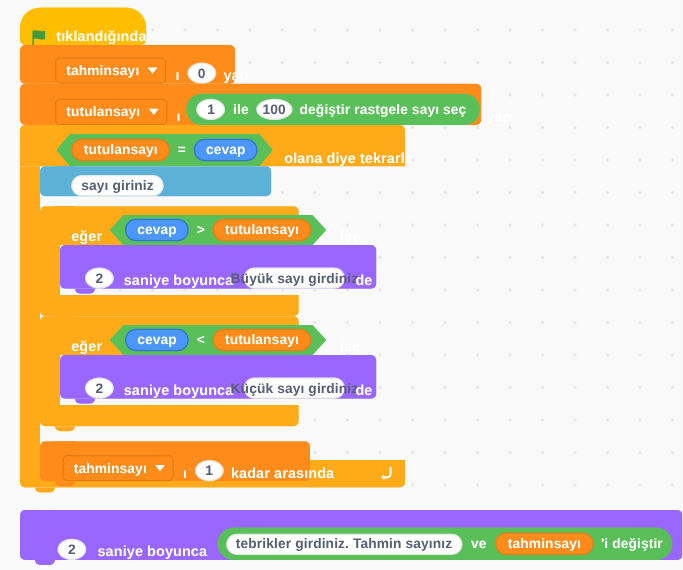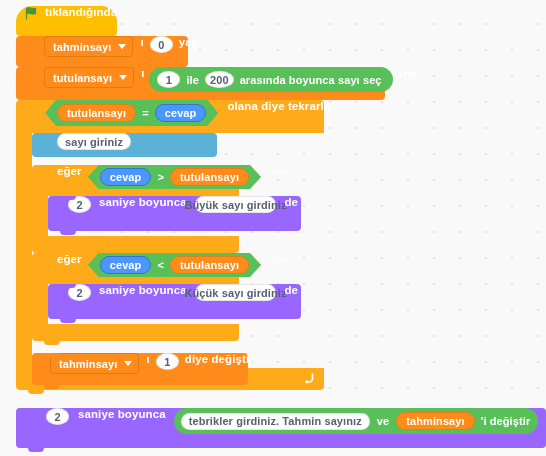--- a/index.html
+++ b/index.html
@@ -21,21 +21,21 @@
   
   .blk {
     position: absolute;
     border-radius: 4px;
     color: #ffffff;
     font-size: 11.5px;
     font-weight: bold;
     letter-spacing: .1px;
     white-space: nowrap;
     display: flex;
-    align-items: flex-start;
+    align-items: flex-end;
     user-select: none;
   }
   
   .notch-top::before {
     content: "";
     position: absolute;
     top: 0; left: 12px;
     width: 16px; height: 4px;
     background: inherit;
     border-bottom-left-radius: 5px;
@@ -182,22 +182,22 @@
 
   <div class="blk vars notch-top" style="left:16px; top:67px; width:369px; height:33px; padding-left:28px;">
     <span class="dropdown">
       <span>tutulansayı</span>
       <span class="caret"></span>
     </span>
     <span class="lbl">ı</span>
     <span class="op" style="height:25px;">
       <span class="oval num">1</span>
       <span class="lbl">ile</span>
-      <span class="oval num">200</span>
-      <span class="lbl" style="padding-right:6px;">arasında boyunca sayı seç</span>
+      <span class="oval num">100</span>
+      <span class="lbl" style="padding-right:6px;">değiştir rastgele sayı seç</span>
     </span>
     <span class="lbl">yap</span>
   </div>
   <div class="bump vars" style="left:28px; top:100px; background:#ff8c1a;"></div>
 
   <div class="cshell" style="left:16px; top:100px; width:308px; height:290px;">
 
     <div class="c-top blk control notch-top" style="width:308px; height:33px; padding-left:26px;">
       <span class="hex bool">
         <span class="var-oval">tutulansayı</span>
@@ -271,21 +271,21 @@
   </div>
   <div class="bump looks" style="left:60px; top:319px; background:#9966ff;"></div>
 
   <div class="blk vars notch-top" style="left:32px; top:353px; width:216px; height:32px; padding-left:18px;">
     <span class="dropdown">
       <span>tahminsayı</span>
       <span class="caret"></span>
     </span>
     <span class="lbl">ı</span>
     <span class="oval num">1</span>
-    <span class="lbl">diye değiştir</span>
+    <span class="lbl">kadar arasında</span>
   </div>
   <div class="bump vars" style="left:44px; top:385px; background:#ff8c1a;"></div>
 
   <div class="blk looks notch-top" style="left:16px; top:408px; width:530px; height:40px; padding-left:14px;">
     <span class="oval num" style="margin-left:16px;">2</span>
     <span class="lbl" style="padding:0 6px;">saniye boyunca</span>
     <span class="op" style="height:26px; padding:0 4px;">
       <span class="oval txt">tebrikler girdiniz. Tahmin sayınız</span>
       <span class="lbl" style="padding:0 4px;">ve</span>
       <span class="var-oval">tahminsayı</span>

